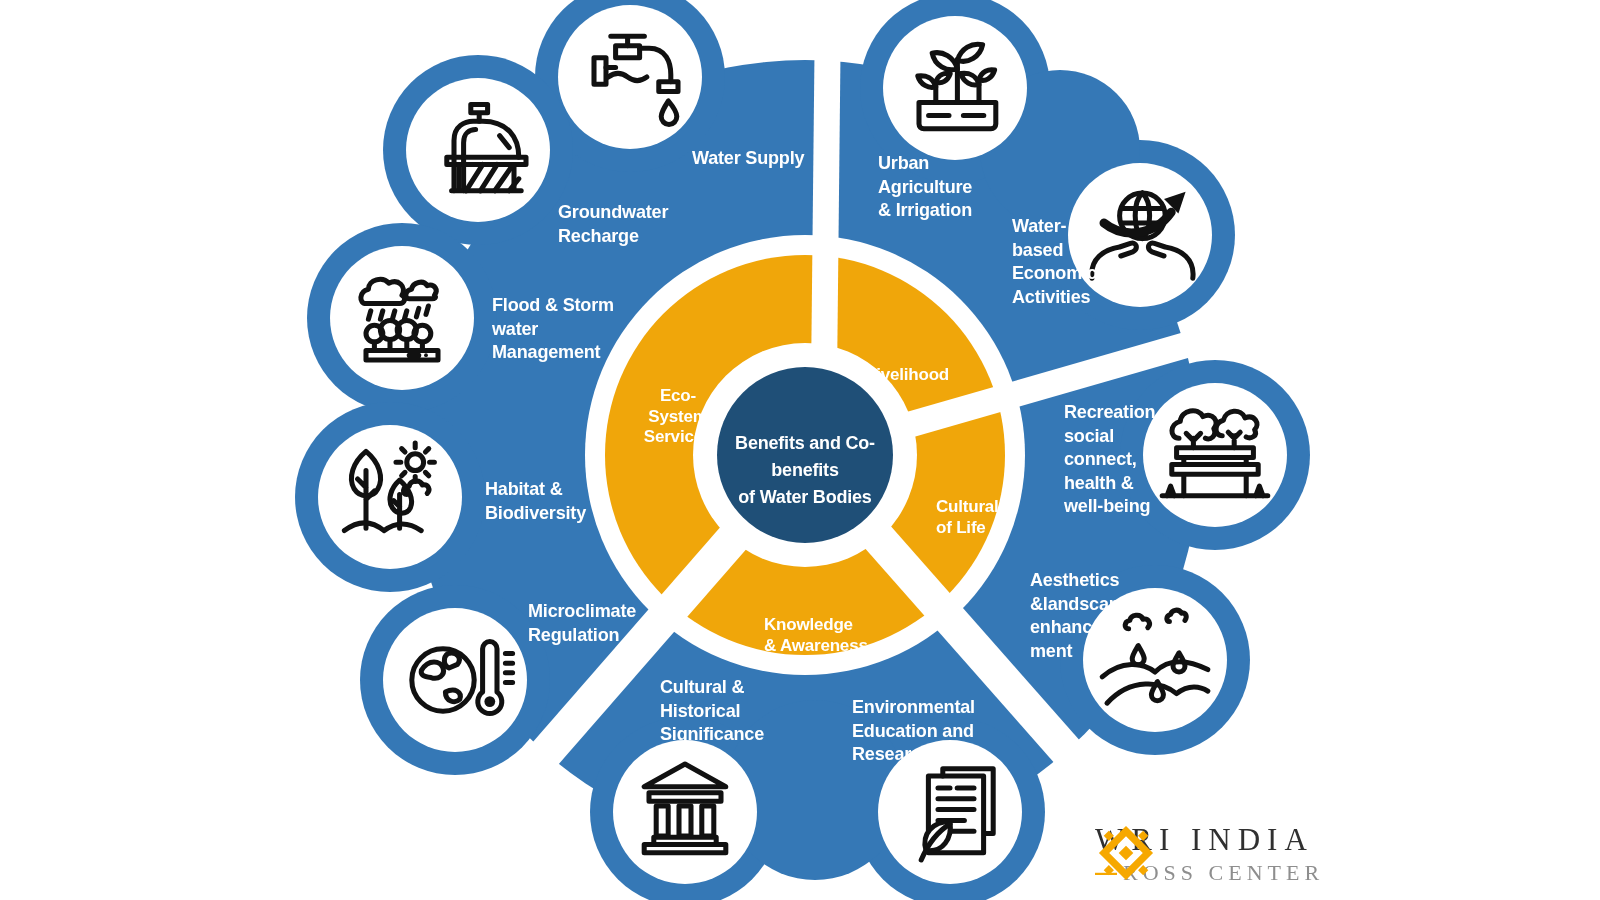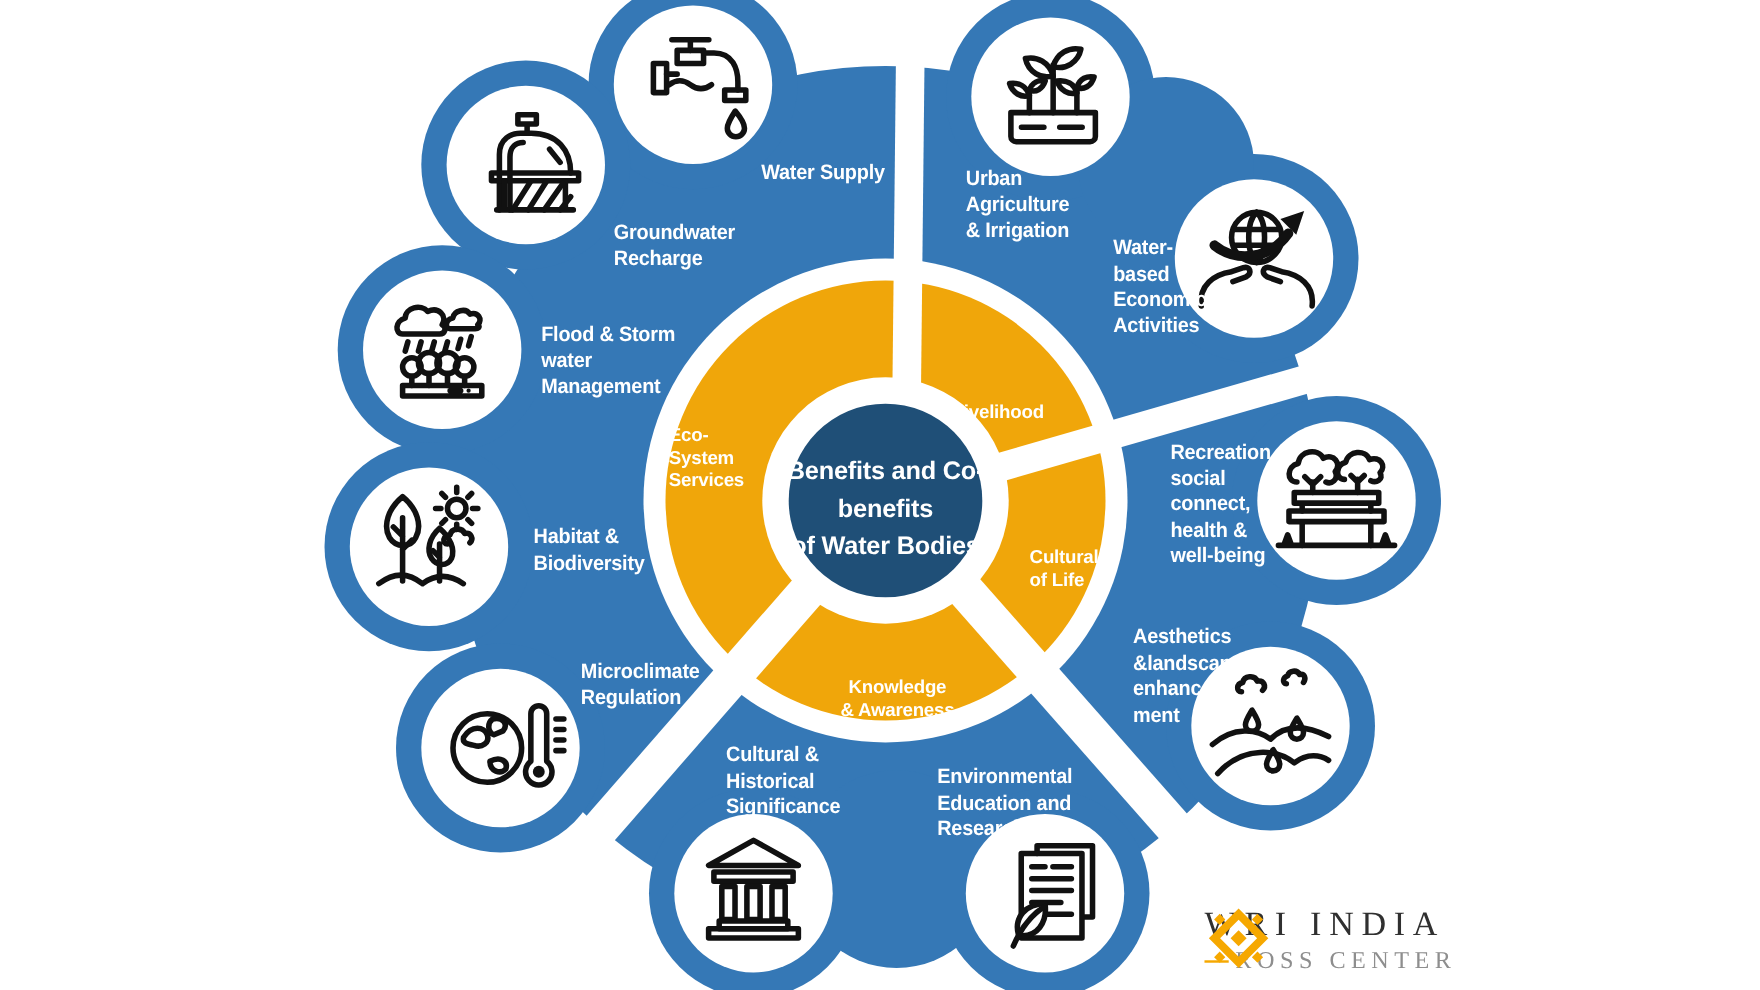--- a/index.html
+++ b/index.html
@@ -19,23 +19,23 @@
   .divider.wide{stroke-width:34;}
   .s{fill:none;stroke:var(--icon-stroke);stroke-width:4.2;stroke-linecap:round;stroke-linejoin:round;}
   .s-thick{fill:none;stroke:var(--icon-stroke);stroke-width:7.5;stroke-linecap:round;}
   .f-ink{fill:var(--icon-stroke);stroke:none;}
   .s-wfill{fill:#ffffff;stroke:var(--icon-stroke);stroke-width:4.2;stroke-linejoin:round;}
   .lbl{position:absolute;color:var(--label-white);font-weight:bold;font-size:19px;
        line-height:1.24;white-space:pre-line;letter-spacing:-.2px;
        transform:scaleX(.95);transform-origin:left top;}
   .seg-lbl{position:absolute;color:var(--label-white);font-weight:bold;font-size:17px;
        line-height:1.22;white-space:pre-line;letter-spacing:-.2px;margin-top:34px;}
-  .seg-lbl.centered{text-align:left;width:140px;}
-  .center-lbl{position:absolute;left:703px;top:410px;width:204px;text-align:center;
-       color:var(--label-white);font-weight:bold;font-size:23px;line-height:1.5;
+  .seg-lbl.centered{text-align:center;width:140px;}
+  .center-lbl{position:absolute;left:703px;top:430px;width:204px;text-align:center;
+       color:var(--label-white);font-weight:bold;font-size:18px;line-height:1.5;
        white-space:pre-line;letter-spacing:-.2px;}
   .logo{position:absolute;left:1095px;top:822px;display:flex;align-items:center;gap:20px;}
   .logo-org{font-family:"Liberation Serif","DejaVu Serif",serif;font-size:31px;
        letter-spacing:7px;color:var(--logo-text-dark);}
   .logo-sub-row{display:flex;align-items:center;gap:6px;margin-top:2px;}
   .logo-dash{color:var(--logo-yellow);font-size:22px;font-weight:bold;line-height:1;}
   .logo-sub{font-family:"Liberation Serif","DejaVu Serif",serif;font-size:22px;
        letter-spacing:5px;color:var(--logo-text-gray);}
 </style>
 </head>
@@ -206,21 +206,21 @@
 <div class="center-lbl">Benefits and Co-
 benefits
 of Water Bodies</div>
 
 <div class="seg-lbl centered" style="left:608px;top:352px;">Eco-
 System
 Services</div>
 <div class="seg-lbl" style="left:866px;top:331px;">Livelihood</div>
 <div class="seg-lbl" style="left:936px;top:463px;">Cultural
 of Life</div>
-<div class="seg-lbl" style="left:764px;top:581px;text-align:center;">Knowledge
+<div class="seg-lbl" style="left:764px;top:581px;">Knowledge
 &amp; Awareness</div>
 
 <div class="lbl" style="left:692px;top:146px;">Water Supply</div>
 <div class="lbl" style="left:558px;top:200px;">Groundwater
 Recharge</div>
 <div class="lbl" style="left:492px;top:293px;">Flood &amp; Storm
 water
 Management</div>
 <div class="lbl" style="left:485px;top:477px;">Habitat &amp;
 Biodiversity</div>

